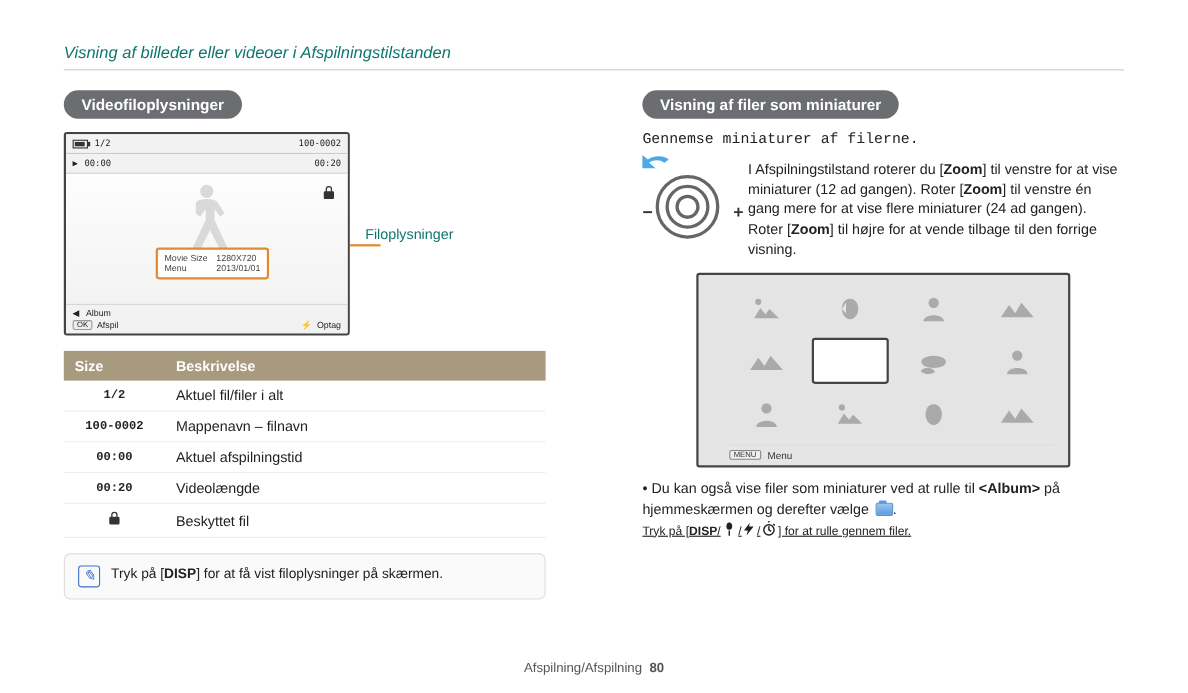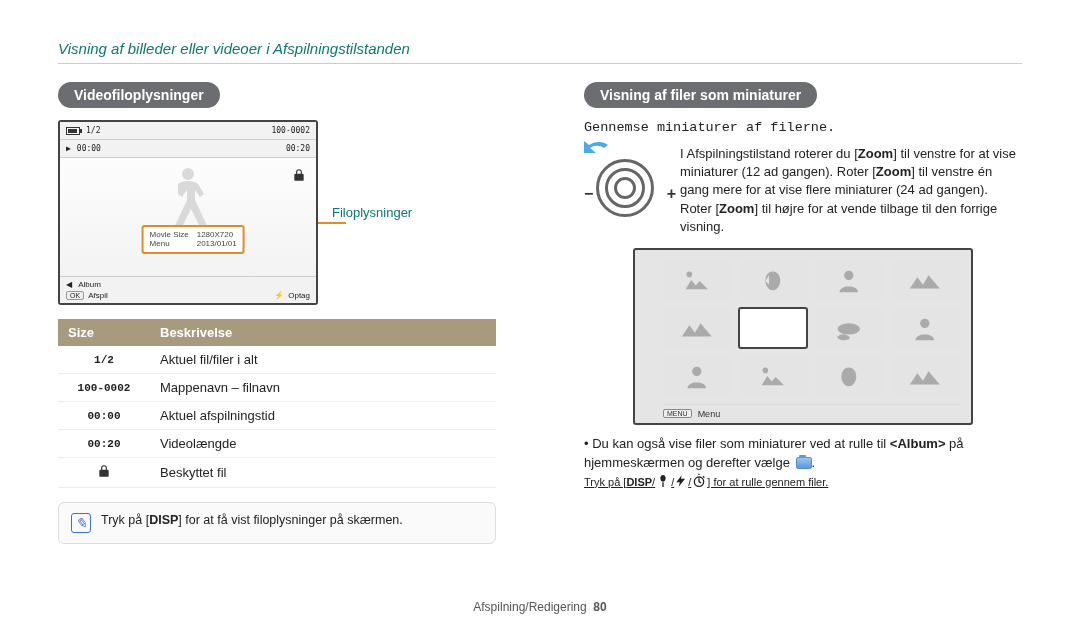--- a/index.html
+++ b/index.html
@@ -378,14 +378,14 @@
         </svg>/<svg class="mini-ico" width="14" height="16" viewBox="0 0 24 24">
           <path fill="#222" d="M13 2L4 14h6l-2 8 11-14h-7z"></path>
         </svg>/<svg class="mini-ico" width="16" height="16" viewBox="0 0 24 24">
           <path fill="none" stroke="#222" stroke-width="2" d="M12 6a7 7 0 1 1 0 14 7 7 0 0 1 0-14zm0 2v5l3 2M18 5l2 2M12 3V1"></path>
         </svg><span>] for at rulle gennem filer.</span>
     </div>
   </div>
 </div>
 
 <div class="footer">
-  <span>Afspilning/Redigering</span>&nbsp;&nbsp;<b>80</b>
+  <span>Afspilning/Afspilning</span>&nbsp;&nbsp;<b>80</b>
 </div>
 
 </body></html>

